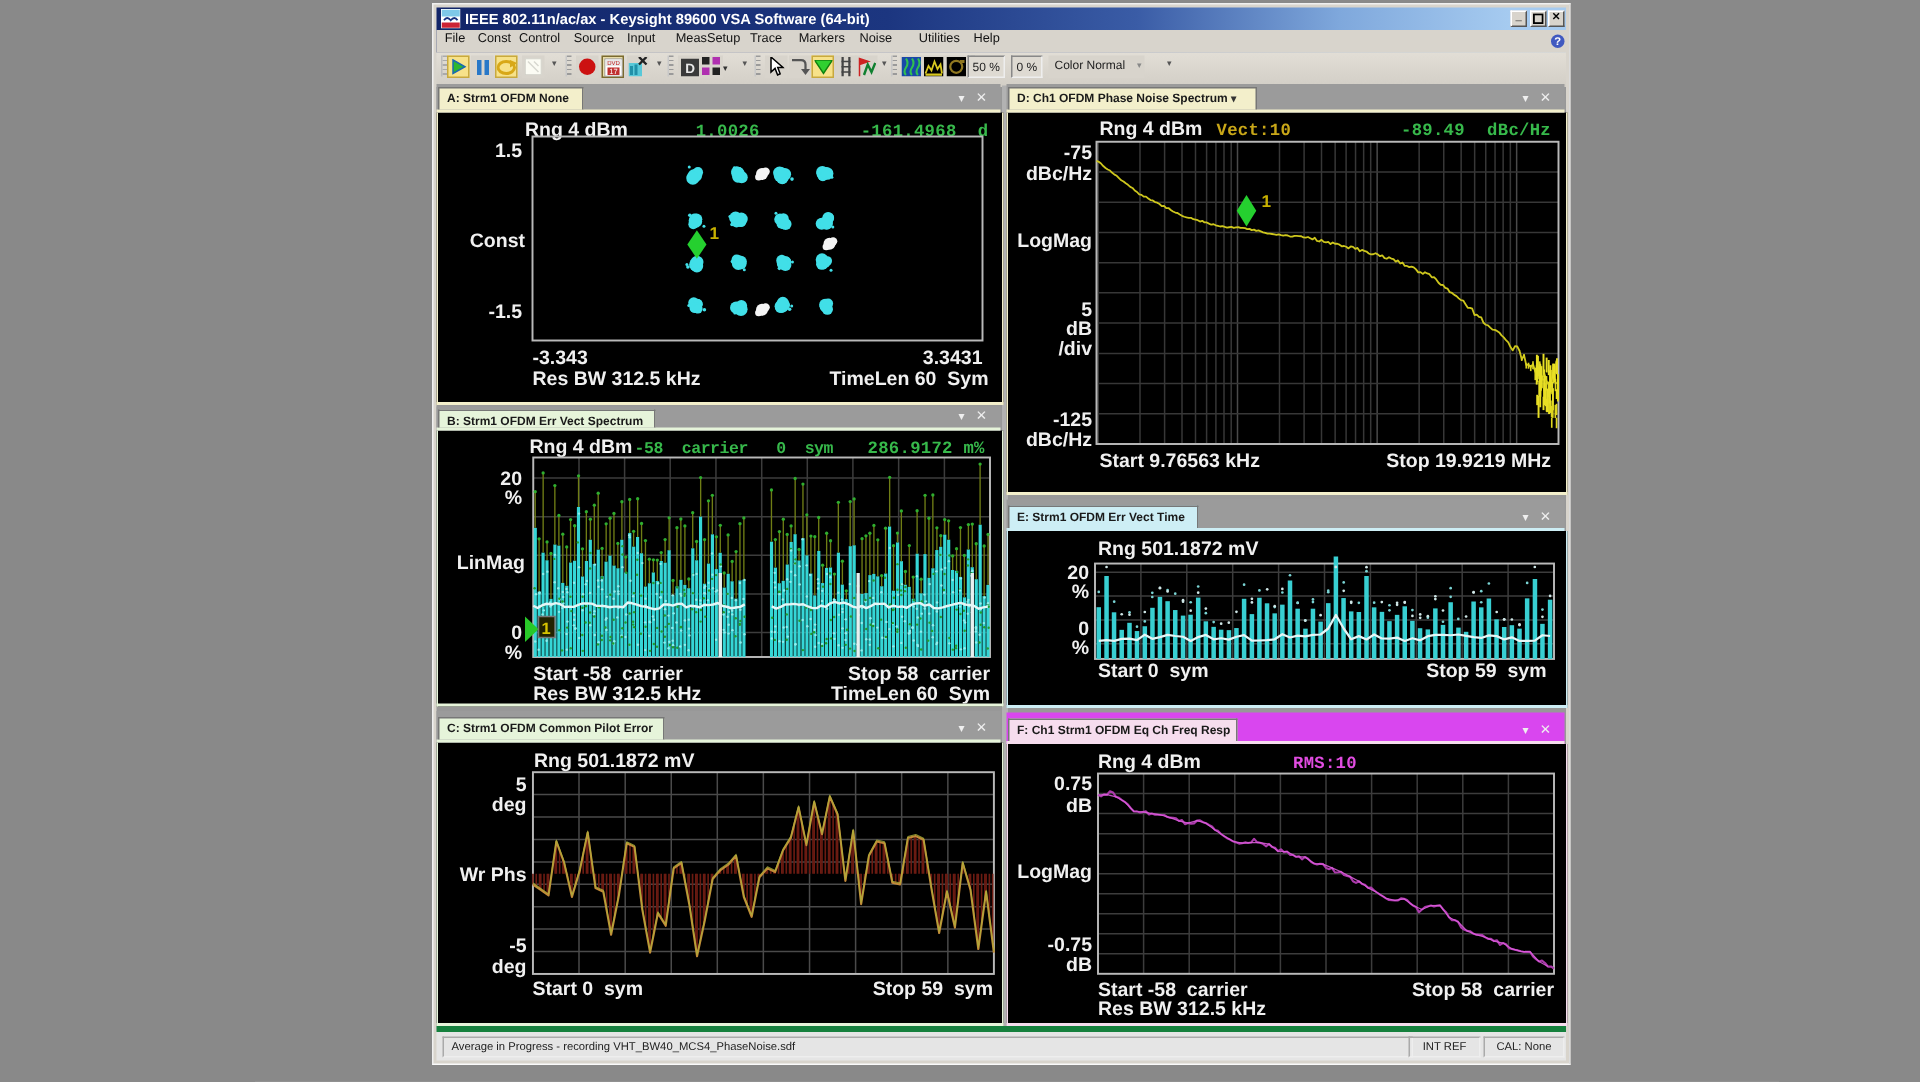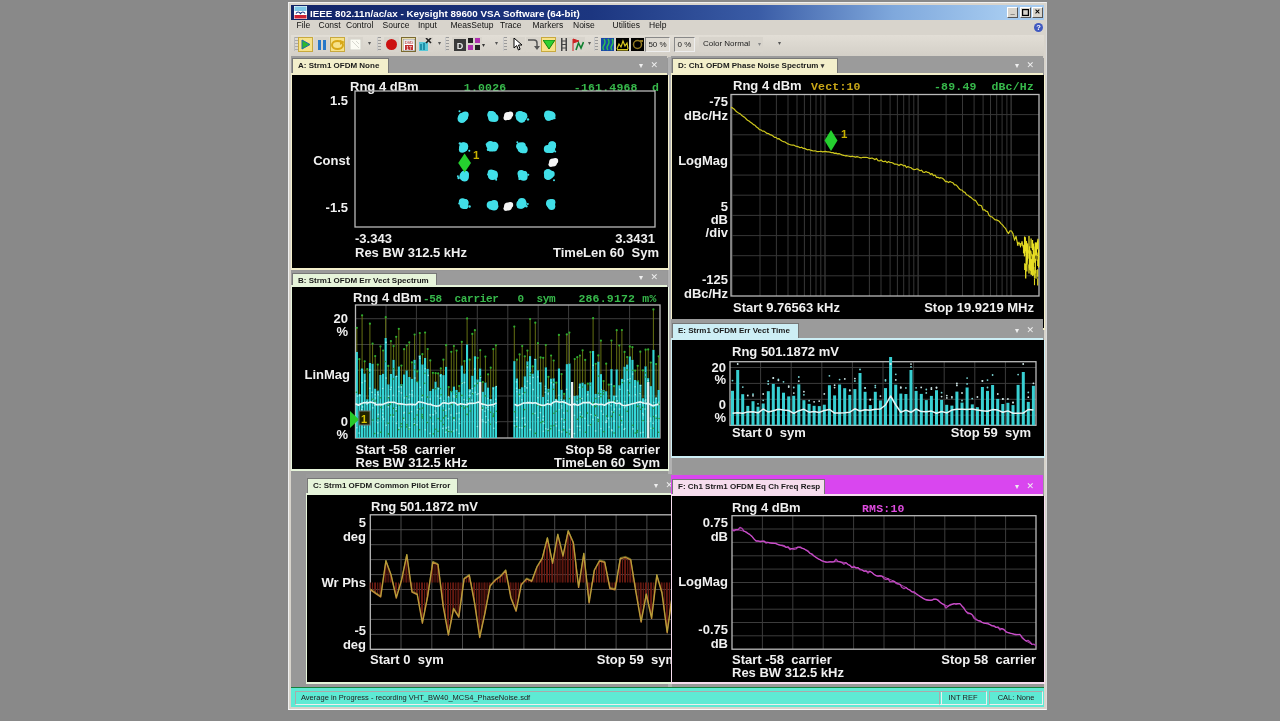--- a/index.html
+++ b/index.html
@@ -6,21 +6,21 @@
 #win{position:absolute;left:288px;top:2px;width:759px;height:708px;background:#d8d4cc;
  border:1px solid #f0f0f0;border-right-color:#dcdcdc;border-bottom-color:#fafafa;box-sizing:border-box}
 #title{position:absolute;left:2px;top:2px;right:2px;height:30px;
  background:linear-gradient(to right,#122568 0%,#1c3680 40%,#3a5ca6 62%,#7fa8dc 80%,#a6cbf0 95%)}
 #title .txt{position:absolute;left:19px;top:3px;font:bold 9.8px "Liberation Sans",sans-serif;color:#fff;letter-spacing:0px}
 .wbtn{position:absolute;top:2px;width:11px;height:11px;background:#d8d4cc;border:1px solid #fff;
  border-right-color:#555;border-bottom-color:#555;box-sizing:border-box;font:bold 7px "Liberation Mono";color:#000;text-align:center;line-height:8px}
 #menubar{position:absolute;left:2px;top:17px;right:2px;height:15px;background:#d8d4cc}
 #toolbar{position:absolute;left:2px;top:32px;right:2px;height:23px;background:linear-gradient(#e2ded6,#d2cec6);border-bottom:1px solid #b8b4ac}
 #clientarea{position:absolute;left:2px;top:55px;right:2px;bottom:22px;background:#989898}
-#statusbar{position:absolute;left:2px;bottom:2px;right:2px;height:19px;background:#5eead4;border-top:1px solid #15803d}
+#statusbar{position:absolute;left:2px;bottom:2px;right:2px;height:19px;background:#e5e5e5;border-top:4px solid #15803d}
 </style></head>
 <body>
 <div id="scene">
 <div id="win">
  <div id="title">
    <svg style="position:absolute;left:3px;top:1px" width="13" height="13">
           <rect x="0" y="0" width="13" height="13" fill="#fff"></rect>
           <rect x="0.5" y="0.5" width="12" height="4.5" fill="#7ec8e8"></rect>
           <rect x="0.5" y="9" width="12" height="3.5" fill="#cc2233"></rect>
           <path d="M2 7.5 Q4 4.5 6.5 7.5 Q9 4.5 11 7.5" stroke="#16307e" stroke-width="1.2" fill="none"></path>
@@ -1222,21 +1222,21 @@
           <text x="58" y="92" font-size="13" fill="#f0f0f0" text-anchor="end" font-family="Liberation Sans,monospace" font-weight="bold">LinMag</text>
           <text x="56" y="139.3" font-size="13" fill="#f0f0f0" text-anchor="end" font-family="Liberation Sans,monospace" font-weight="bold">0</text>
           <text x="56" y="152.3" font-size="13" fill="#f0f0f0" text-anchor="end" font-family="Liberation Sans,monospace" font-weight="bold">%</text>
           <text x="63.5" y="166.5" font-size="13" fill="#f0f0f0" text-anchor="start" font-family="Liberation Sans,monospace" font-weight="bold">Start&nbsp;-58&nbsp;&nbsp;carrier</text>
           <text x="368" y="166.5" font-size="13" fill="#f0f0f0" text-anchor="end" font-family="Liberation Sans,monospace" font-weight="bold">Stop&nbsp;58&nbsp;&nbsp;carrier</text>
           <text x="63.5" y="179.5" font-size="13" fill="#f0f0f0" text-anchor="start" font-family="Liberation Sans,monospace" font-weight="bold">Res&nbsp;BW&nbsp;312.5&nbsp;kHz</text>
           <text x="368" y="179.5" font-size="13" fill="#f0f0f0" text-anchor="end" font-family="Liberation Sans,monospace" font-weight="bold">TimeLen&nbsp;60&nbsp;&nbsp;Sym</text>
         </svg>
       </div>
 </div>
-<div style="position:absolute;left:306px;top:474px;width:376px">
+<div style="position:absolute;left:291px;top:474px;width:376px">
  <div style="position:relative;height:19px;background:#9b9b9b;border-bottom:2px solid #e6f4da">
   <div style="position:absolute;left:1px;bottom:0;width:151px;height:15px;background:#e6f4da;border:1px solid #777;border-bottom:none;font:bold 8px &quot;Liberation Sans&quot;,sans-serif;color:#1a1a1a;padding:2px 0 0 5px;box-sizing:border-box;white-space:nowrap">C: Strm1 OFDM Common Pilot Error</div>
   <div style="position:absolute;right:24px;bottom:3px;font-size:8px;color:#efefef">▾</div>
   <div style="position:absolute;right:9px;bottom:3px;font-size:9px;color:#efefef">✕</div>
  </div>
  <div style="background:#000;width:376px;height:187px;border-left:1px solid #e6f4da;border-right:1px solid #e6f4da;border-bottom:2px solid #e6f4da;box-sizing:content-box">
         <svg width="374" height="187" viewBox="0 0 374 187" style="display:block">
           <text x="64" y="16" font-size="13" fill="#f0f0f0" text-anchor="start" font-family="Liberation Sans,monospace" font-weight="bold">Rng&nbsp;501.1872&nbsp;mV</text>
           <line x1="94.0" y1="19.8" x2="94.0" y2="154.3" stroke="#4a4a4a" stroke-width="1"></line>
           <line x1="124.8" y1="19.8" x2="124.8" y2="154.3" stroke="#4a4a4a" stroke-width="1"></line>
@@ -1567,21 +1567,21 @@
           <text x="56" y="135.5" font-size="13" fill="#f0f0f0" text-anchor="end" font-family="Liberation Sans,monospace" font-weight="bold">5</text>
           <text x="56" y="148.5" font-size="13" fill="#f0f0f0" text-anchor="end" font-family="Liberation Sans,monospace" font-weight="bold">dB</text>
           <text x="56" y="161.5" font-size="13" fill="#f0f0f0" text-anchor="end" font-family="Liberation Sans,monospace" font-weight="bold">/div</text>
           <text x="56" y="209" font-size="13" fill="#f0f0f0" text-anchor="end" font-family="Liberation Sans,monospace" font-weight="bold">-125</text>
           <text x="56" y="222.5" font-size="13" fill="#f0f0f0" text-anchor="end" font-family="Liberation Sans,monospace" font-weight="bold">dBc/Hz</text>
           <text x="61" y="236.5" font-size="13" fill="#f0f0f0" text-anchor="start" font-family="Liberation Sans,monospace" font-weight="bold">Start&nbsp;9.76563&nbsp;kHz</text>
           <text x="362" y="236.5" font-size="13" fill="#f0f0f0" text-anchor="end" font-family="Liberation Sans,monospace" font-weight="bold">Stop&nbsp;19.9219&nbsp;MHz</text>
         </svg>
       </div>
 </div>
-<div style="position:absolute;left:671px;top:319px;width:372px">
+<div style="position:absolute;left:671px;top:333px;width:372px">
  <div style="position:relative;height:19px;background:#9b9b9b;border-bottom:2px solid #cdeef5">
   <div style="position:absolute;left:1px;bottom:0;width:127px;height:15px;background:#cdeef5;border:1px solid #777;border-bottom:none;font:bold 8px &quot;Liberation Sans&quot;,sans-serif;color:#1a1a1a;padding:2px 0 0 5px;box-sizing:border-box;white-space:nowrap">E: Strm1 OFDM Err Vect Time</div>
   <div style="position:absolute;right:24px;bottom:3px;font-size:8px;color:#efefef">▾</div>
   <div style="position:absolute;right:9px;bottom:3px;font-size:9px;color:#efefef">✕</div>
  </div>
  <div style="background:#000;width:372px;height:116px;border-left:1px solid #cdeef5;border-right:1px solid #cdeef5;border-bottom:2px solid #cdeef5;box-sizing:content-box">
         <svg width="370" height="116" viewBox="0 0 370 116" style="display:block">
           <text x="60" y="16" font-size="13" fill="#f0f0f0" text-anchor="start" font-family="Liberation Sans,monospace" font-weight="bold">Rng&nbsp;501.1872&nbsp;mV</text>
           <line x1="88.6" y1="21.7" x2="88.6" y2="85.3" stroke="#3c3c3c" stroke-width="1"></line>
           <line x1="119.2" y1="21.7" x2="119.2" y2="85.3" stroke="#3c3c3c" stroke-width="1"></line>

